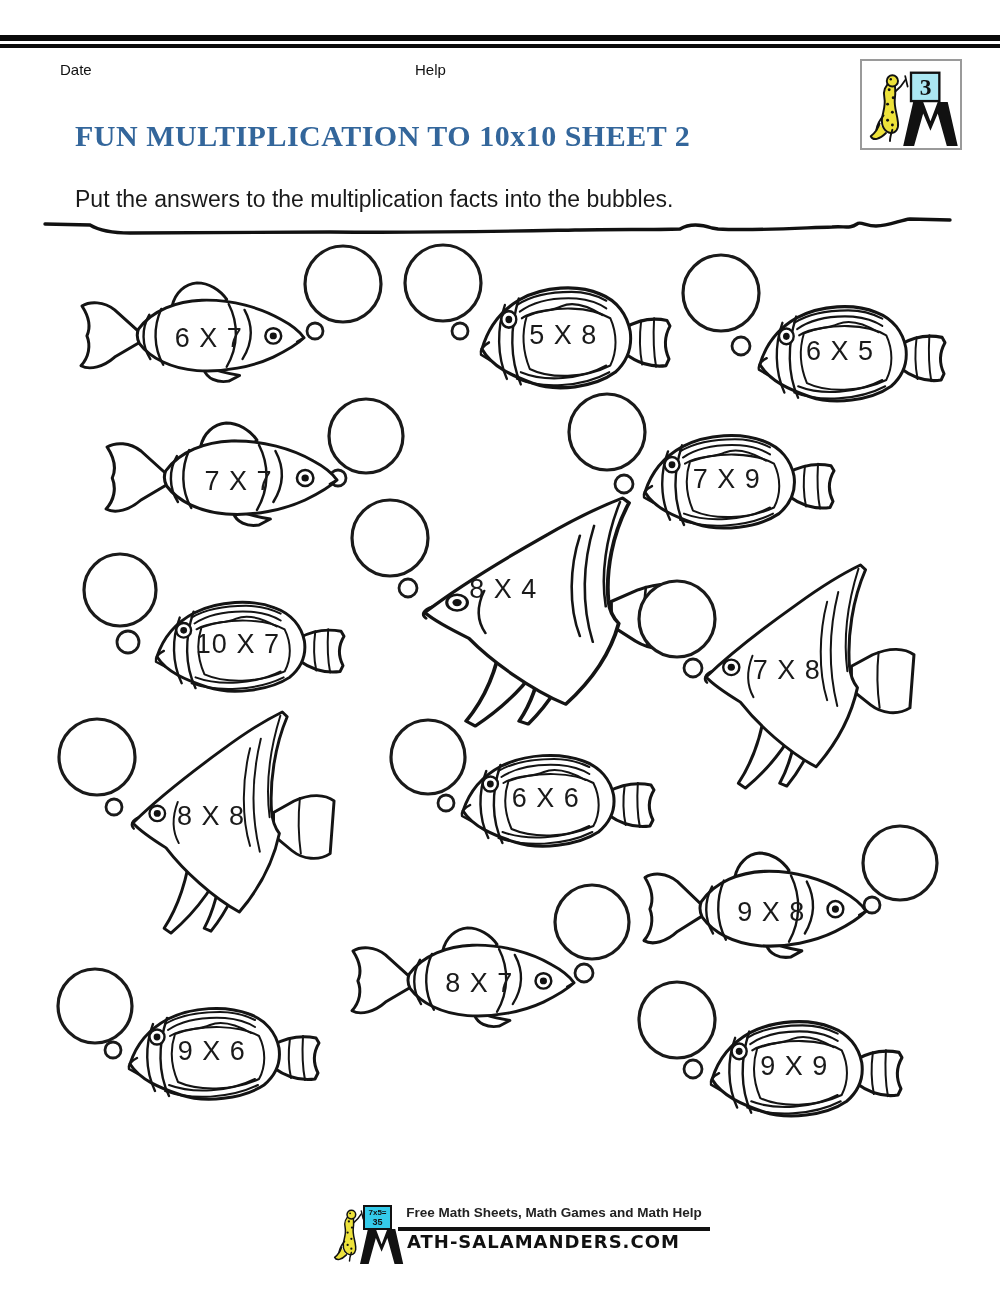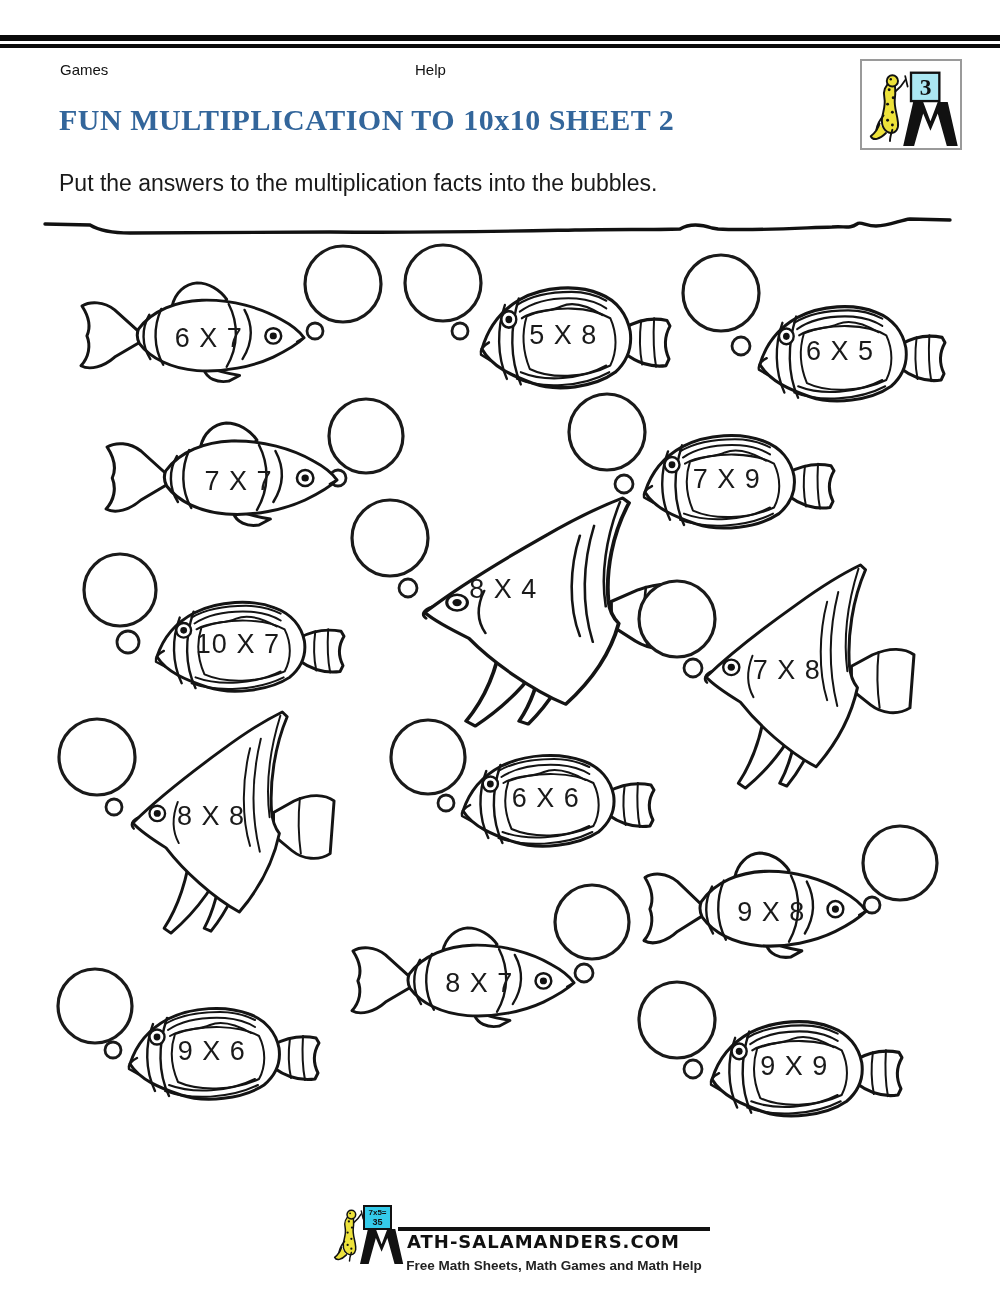--- a/index.html
+++ b/index.html
@@ -14,21 +14,21 @@
         border:2px solid #9a9a9a;box-sizing:border-box;background:#fff;}
   .title{position:absolute;left:59px;top:103px;font-family:"Liberation Serif",serif;
         font-weight:bold;font-size:30px;letter-spacing:.5px;color:var(--accent,#33669B);white-space:nowrap;}
   .instruction{position:absolute;left:59px;top:170px;font-size:23px;color:#1a1a1a;white-space:nowrap;}
   .scene{position:absolute;left:0;top:0;}
   .fact{font-family:"Liberation Sans",sans-serif;font-size:27px;fill:#1a1a1a;
         letter-spacing:1px;text-anchor:middle;}
   .bub{fill:#fff;stroke:#1a1a1a;stroke-width:2.8;}
   .bub.big{stroke-width:3.2;}
   .fish-line{fill:#fff;stroke:#141414;stroke-width:3;stroke-linejoin:round;stroke-linecap:round;}
-  .tagline{position:absolute;left:398px;top:1258px;width:312px;text-align:center;
+  .tagline{position:absolute;left:398px;top:1205px;width:312px;text-align:center;
         font-size:13.5px;font-weight:bold;color:#222;}
   .rule-footer{position:absolute;left:398px;top:1227px;width:312px;height:4px;background:#111;}
   .site{position:absolute;left:407px;top:1231px;font-size:18px;font-weight:bold;
         font-family:"DejaVu Sans",sans-serif;letter-spacing:1px;color:#111;white-space:nowrap;}
   .footer-logo{position:absolute;left:333px;top:1204px;}
   .sala{fill:var(--sala-yellow,#EDE23B);stroke:#111;stroke-width:2.4;
         stroke-linecap:round;stroke-linejoin:round;}
 </style>
 </head>
 <body>
@@ -191,36 +191,36 @@
         <g>
           <circle cx="693" cy="1069" r="9" class="bub"></circle>
           <circle cx="677" cy="1020" r="38" class="bub big"></circle>
           <use href="#sym-butterflyfish" transform="translate(707,1016) scale(1.005128205128205,1.04)"></use>
           <text x="794.22" y="1065.92" class="fact" dominant-baseline="central">9 X 9</text>
         </g>
       </g>
   </svg>
 
   <div class="top-rule"></div>
-  <div class="hdr-label lbl-name">Games</div>
+  <div class="hdr-label lbl-name">Date</div>
   <div class="hdr-label lbl-date">Help</div>
 
   <div class="logo-box">
     <svg width="98" height="87" viewBox="0 0 100 89">
       <use href="#sym-salamander" transform="translate(8,13) scale(0.82)"></use>
       <g transform="translate(42,42) scale(0.93,0.98)">
         <polygon points="0,46 11,0 22,0 30,20 38,0 49,0 60,46 48,46 38,12 30,30 22,12 12,46" fill="#111"></polygon>
       </g>
       <rect x="50" y="12" width="29" height="29" stroke="#111" stroke-width="2.4" fill="#ABE7F2"></rect>
       <text x="65" y="35" text-anchor="middle" font-family="Liberation Serif, serif" font-weight="bold" font-size="24" fill="#111">3</text>
     </svg>
   </div>
 
-  <h1 class="title" style="margin:0;">FUN MULTIPLICATION TO 10x10 SHEET 2</h1>
-  <p class="instruction" style="margin:0;">Put the answers to the multiplication facts into the bubbles.</p>
+  <h1 class="title" style="margin:16px;">FUN MULTIPLICATION TO 10x10 SHEET 2</h1>
+  <p class="instruction" style="margin:16px;">Put the answers to the multiplication facts into the bubbles.</p>
 
   <svg class="footer-logo" width="82" height="64" viewBox="0 0 82 64">
     <use href="#sym-salamander" transform="translate(1,5) scale(0.62)"></use>
     <g transform="translate(27,25) scale(0.72,0.76)">
       <polygon points="0,46 11,0 22,0 30,20 38,0 49,0 60,46 48,46 38,12 30,30 22,12 12,46" fill="#111"></polygon>
     </g>
     <rect x="31" y="2" width="27" height="23" stroke="#111" stroke-width="2" fill="#35CBEA"></rect>
     <text x="44.5" y="11" text-anchor="middle" font-size="8" font-weight="bold" fill="#111" font-family="Liberation Sans, sans-serif">7x5=</text>
     <text x="44.5" y="21" text-anchor="middle" font-size="9" font-weight="bold" fill="#111" font-family="Liberation Sans, sans-serif">35</text>
   </svg>

